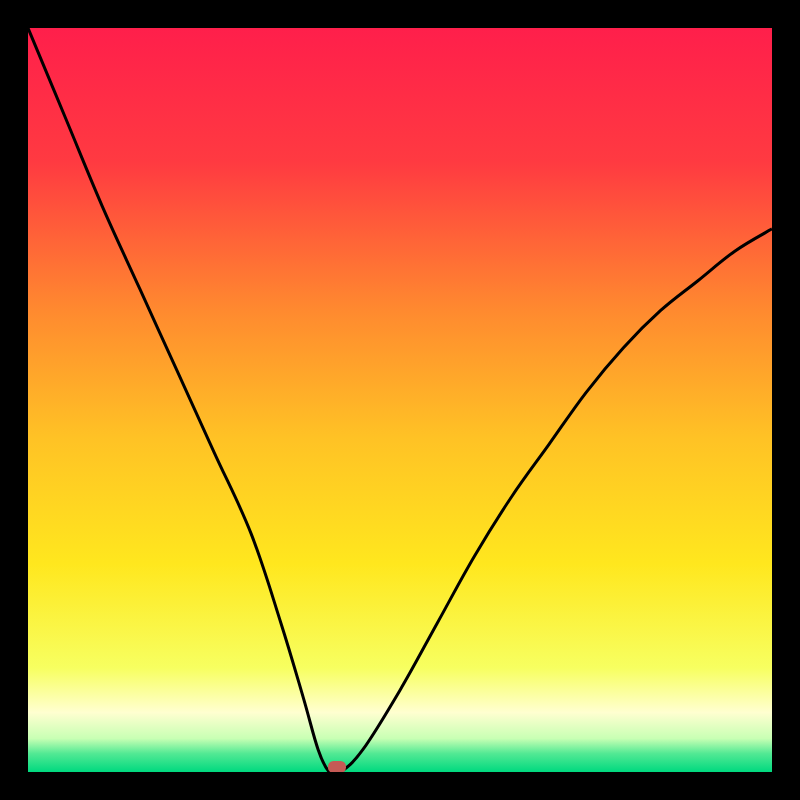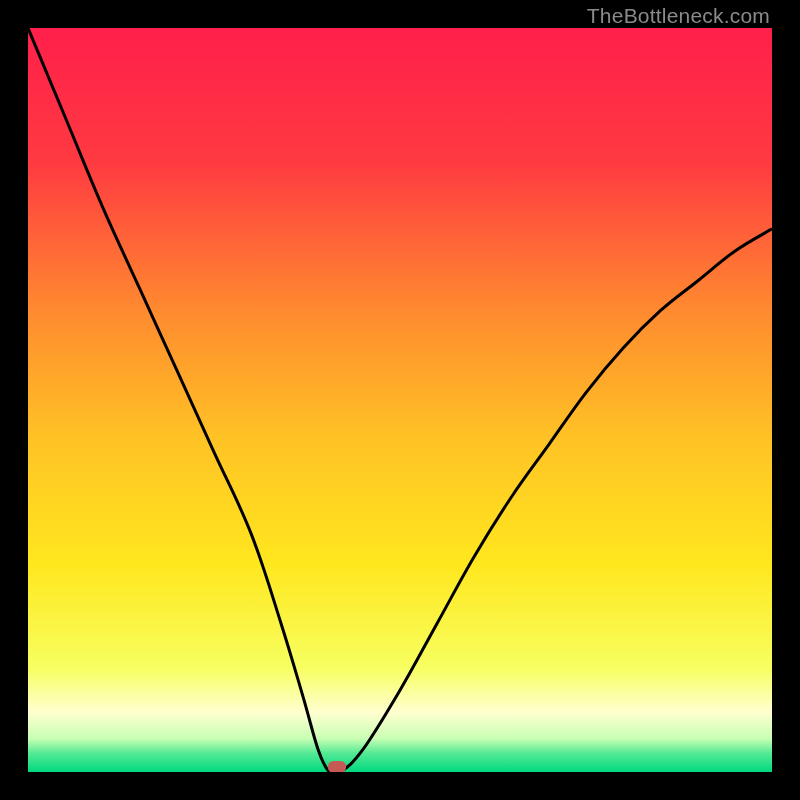--- a/index.html
+++ b/index.html
@@ -70,14 +70,13 @@
             <stop offset="97.5%" stop-color="#53e994"></stop>
             <stop offset="100%" stop-color="#00d97f"></stop>
           </linearGradient>
       </defs>
       <rect x="0" y="0" width="744" height="744" fill="url(#bg-grad)"></rect>
       <path id="curve-path" fill="none" stroke="#000000" stroke-width="3" d="M 0 0 C 6.696000000000001 16.070399999999996 23.808 57.13919999999998 37.2 89.27999999999997 C 50.592000000000006 121.42079999999996 61.00800000000001 147.75839999999994 74.4 178.55999999999995 C 87.792 209.36159999999995 98.208 230.93759999999997 111.6 260.4 C 124.99199999999999 289.8624 135.40800000000002 312.77759999999995 148.8 342.23999999999995 C 162.192 371.70239999999995 172.608 394.6176 186 424.08 C 199.392 453.5424 211.1472 475.11839999999995 223.2 505.91999999999996 C 235.25279999999998 536.7216 243.5856 565.7376 252.96 595.2 C 262.3344 624.6624 268.58399999999995 646.8336 275.28 669.6 C 281.976 692.3664 285.4728 708.288 290.16 721.68 C 294.84720000000004 735.0719999999999 297.3024 739.9824 301.32 744 C 305.3376 748.0176 306.45359999999994 748.0176 312.47999999999996 744 C 318.5064 739.9824 324.0864 736.4112 334.8 721.68 C 345.5136 706.9487999999999 358.608 684.9264 372 662.16 C 385.392 639.3936 395.80800000000005 619.3056 409.20000000000005 595.2 C 422.59200000000004 571.0944000000001 433.008 551.0064 446.4 528.24 C 459.792 505.47360000000003 470.208 488.80800000000005 483.6 468.72 C 496.992 448.632 507.40799999999996 435.3888 520.8 416.64 C 534.192 397.89119999999997 544.608 381.9696 558 364.56 C 571.392 347.1504 581.808 334.6512 595.2 319.92 C 608.5920000000001 305.1888 619.008 294.7728 632.4 282.72 C 645.7919999999999 270.66720000000004 656.2080000000001 263.67359999999996 669.6 252.95999999999998 C 682.992 242.2464 693.4079999999999 232.57440000000005 706.8 223.20000000000005 C 720.192 213.82560000000004 737.304 204.8976 744 200.88"></path>
     </svg>
     <div id="marker" class="marker" style="left: 308.76px; top: 739px; background: rgb(197, 90, 85);"></div>
   </div>
 
-  <div class="watermark">TheBottleneck.com</div>
 </div>
 
 </body></html>

